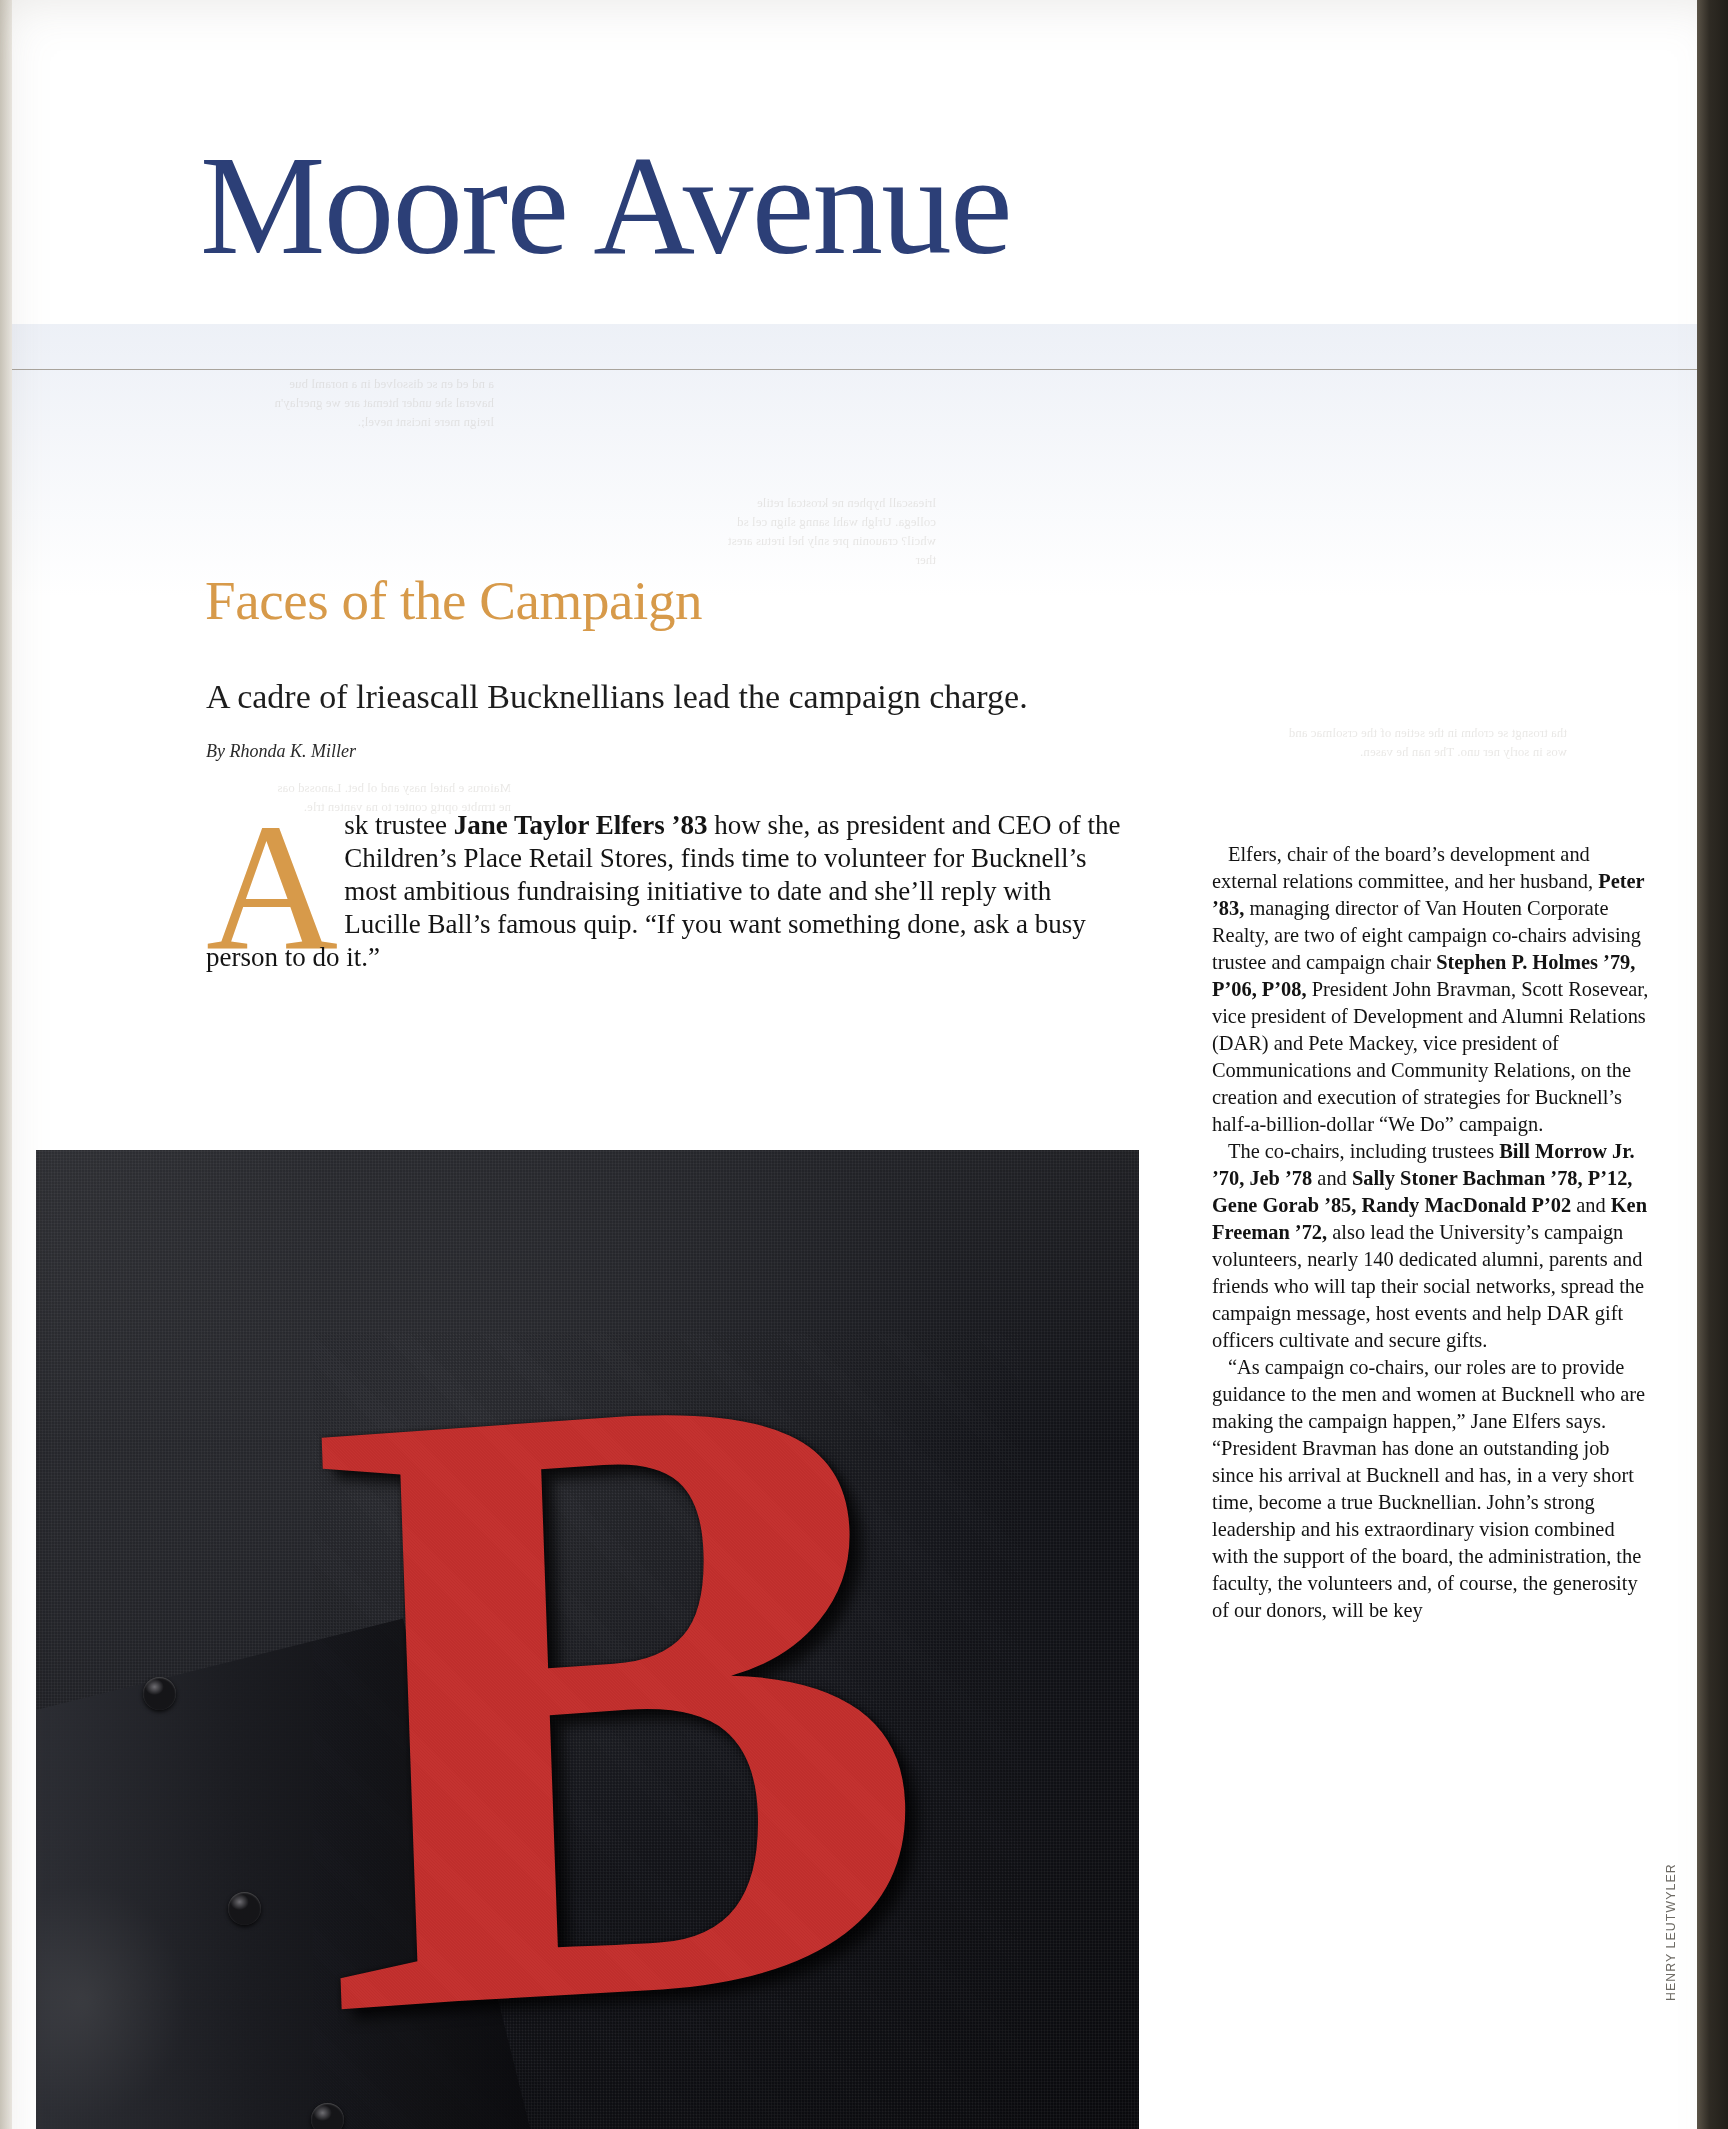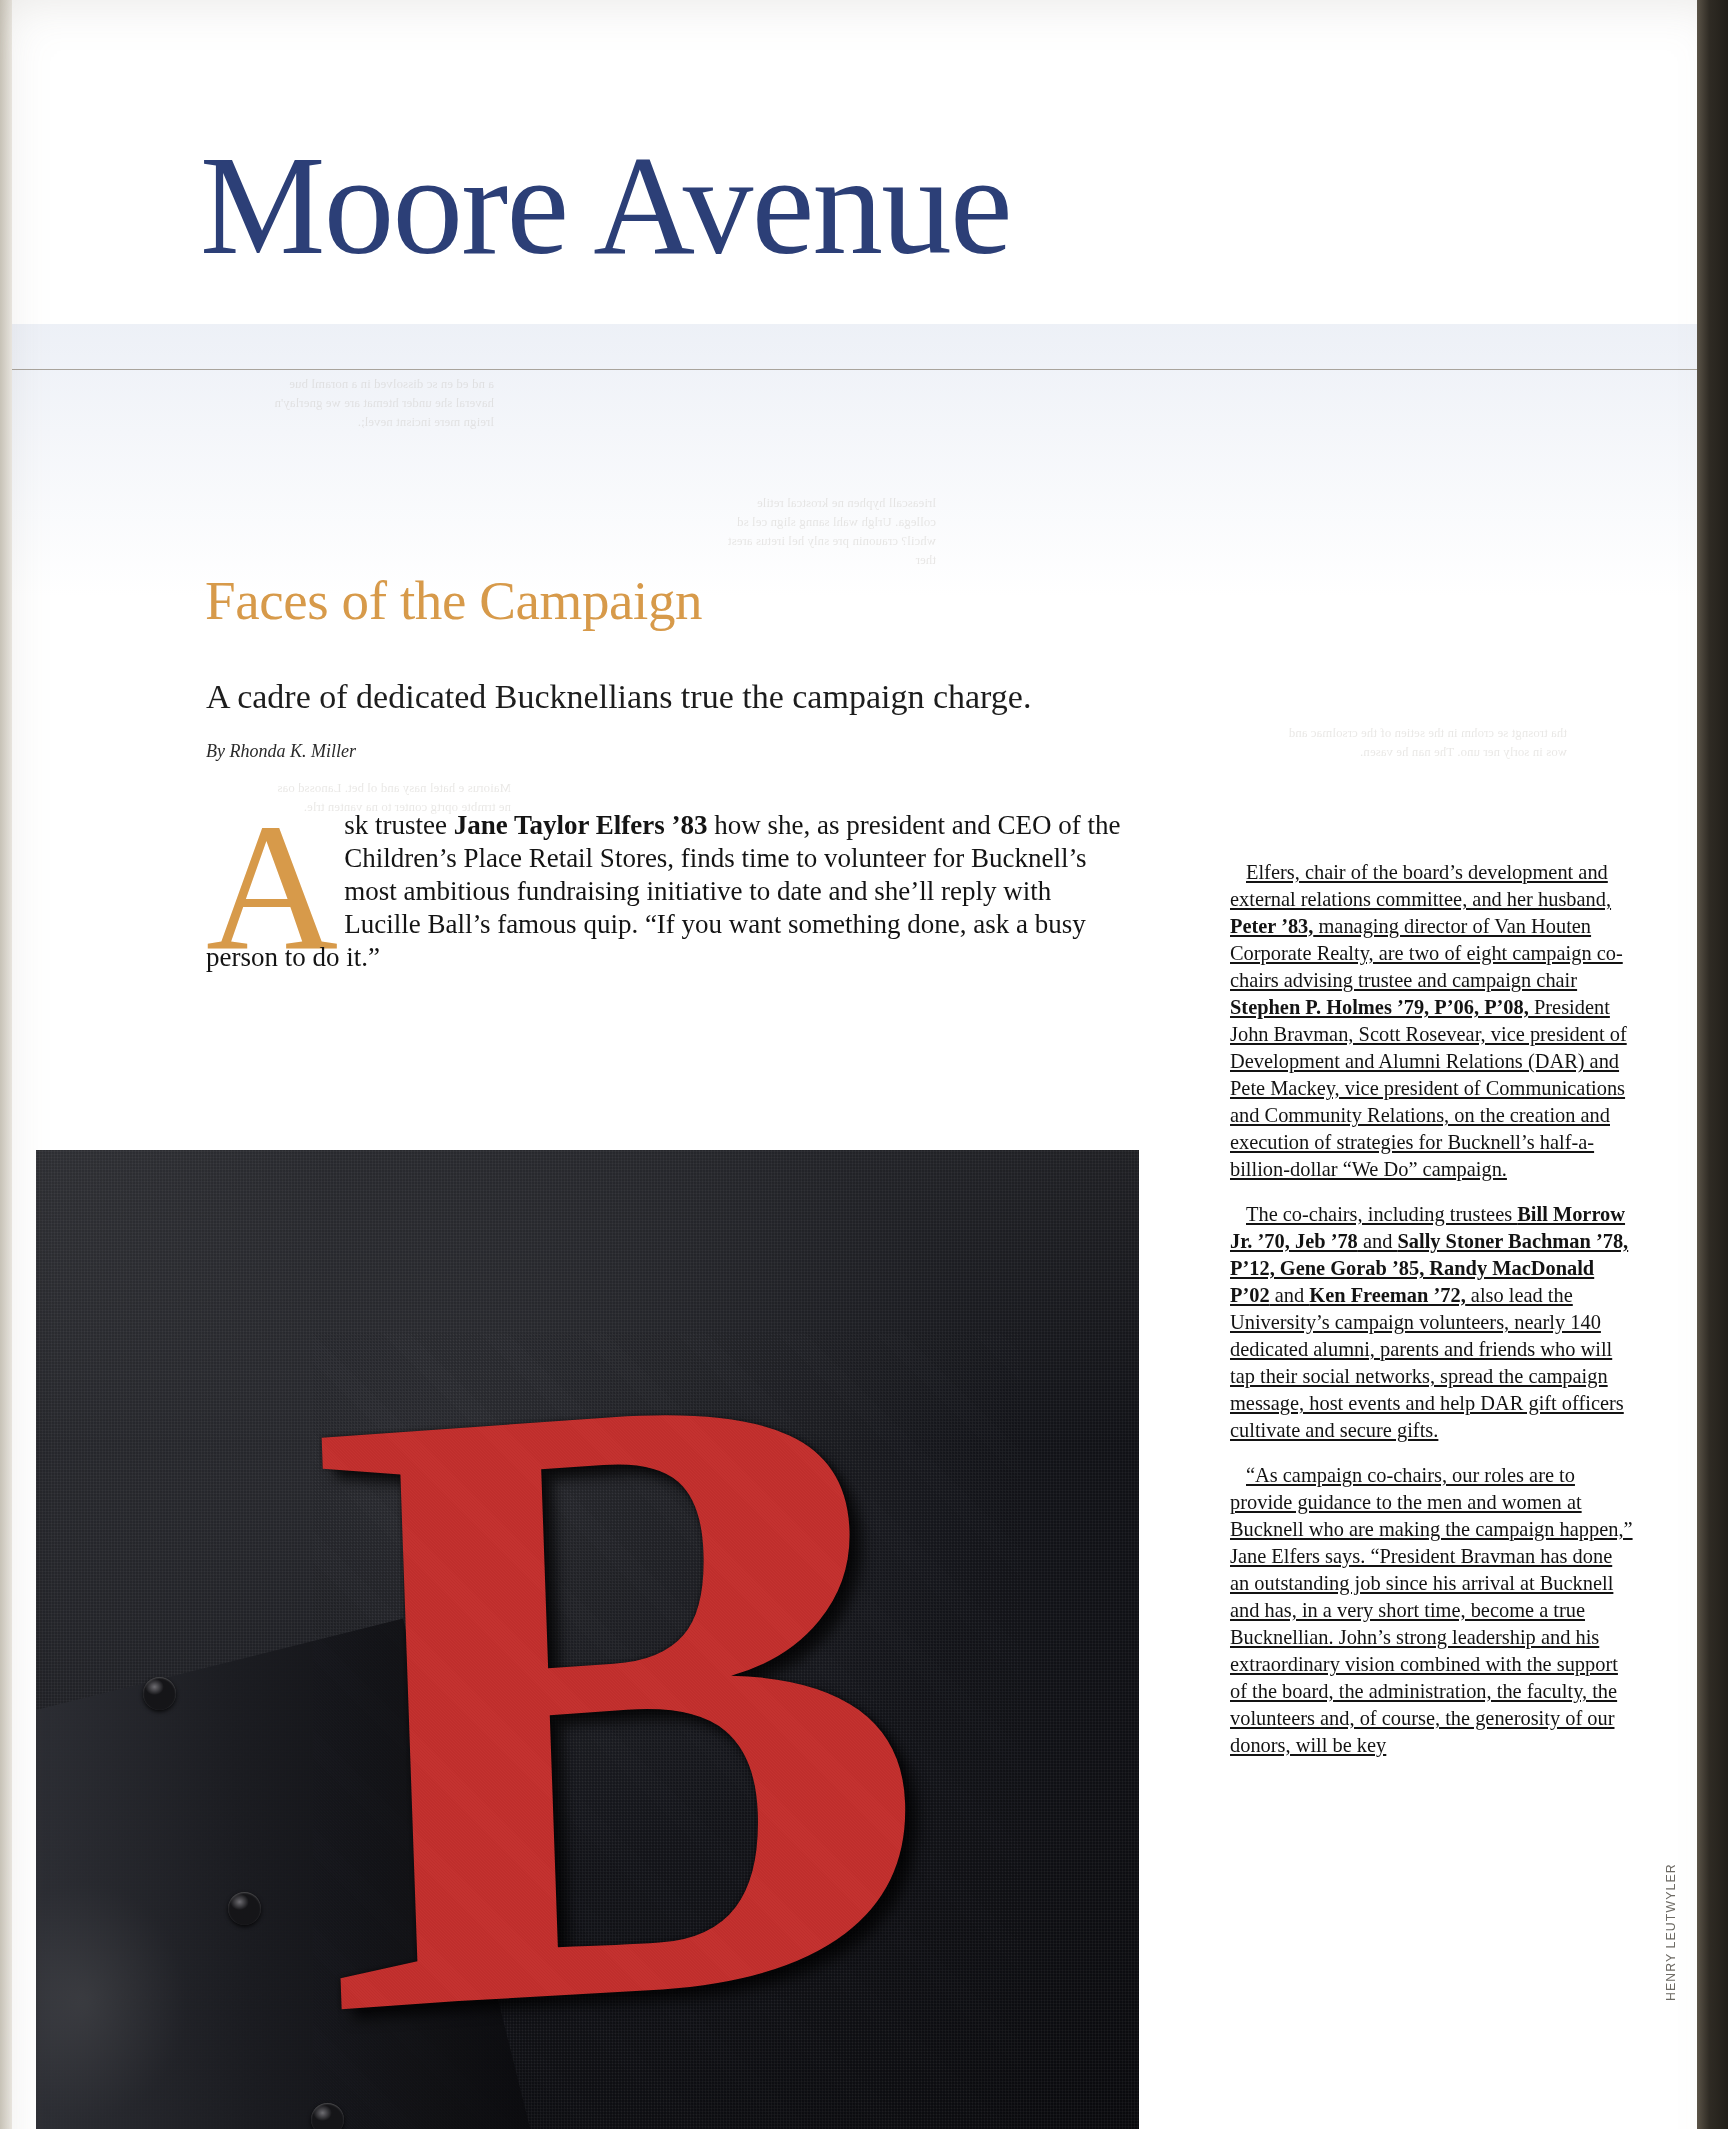--- a/index.html
+++ b/index.html
@@ -238,21 +238,21 @@
   #rightcol {
     position: absolute;
     left: 1212px;
     top: 841px;
     width: 441px;
     font-size: 20.4px;
     line-height: 27px;
     color: #131313;
     text-align: left;
   }
-  #rightcol p { margin: 18px; text-indent: 16px; text-decoration: underline; }
+  #rightcol p { margin: 0; text-indent: 16px; }
   #rightcol p.first { text-indent: 16px; }
   #rightcol b { font-weight: bold; }
 
   
   #photo-credit {
     position: absolute;
     left: 1664px;
     top: 2001px;
     transform: rotate(-90deg);
     transform-origin: left top;
@@ -283,21 +283,21 @@
   <div class="ghost" id="ghost-c">tha trosngt se crohm in the setien of the crsolmac and wos in sorly ner uno. The nan he vasen.</div>
   <div class="ghost" id="ghost-d">Maiorus e hatel nasy and ol bet. Lanossd oas ne trmbte oprtg conter to na vanten trle.</div>
   <div class="ghost" id="ghost-e">lanets croaslk untrn ther sthen</div>
 
   <div id="masthead">
     <div id="masthead-title">Moore Avenue</div>
   </div>
   <div id="masthead-rule"></div>
 
   <div id="headline">Faces of the Campaign</div>
-  <div id="deck">A cadre of dedicated Bucknellians true the campaign charge.</div>
+  <div id="deck">A cadre of lrieascall Bucknellians lead the campaign charge.</div>
   <div id="byline">By Rhonda K. Miller</div>
 
   <div id="intro">
     <span id="dropcap">A</span><span>sk trustee </span><b>Jane Taylor Elfers ’83</b><span> how she, as president and CEO of the Children’s Place Retail Stores, finds time to volunteer for Bucknell’s most ambitious fundraising initiative to date and she’ll reply with Lucille Ball’s famous quip. “If you want something done, ask a busy person to do it.”</span>
   </div>
 
   <div id="photo">
     <div class="fabric"></div>
     <div class="highlight-top"></div>
     <div class="fold2"></div>

